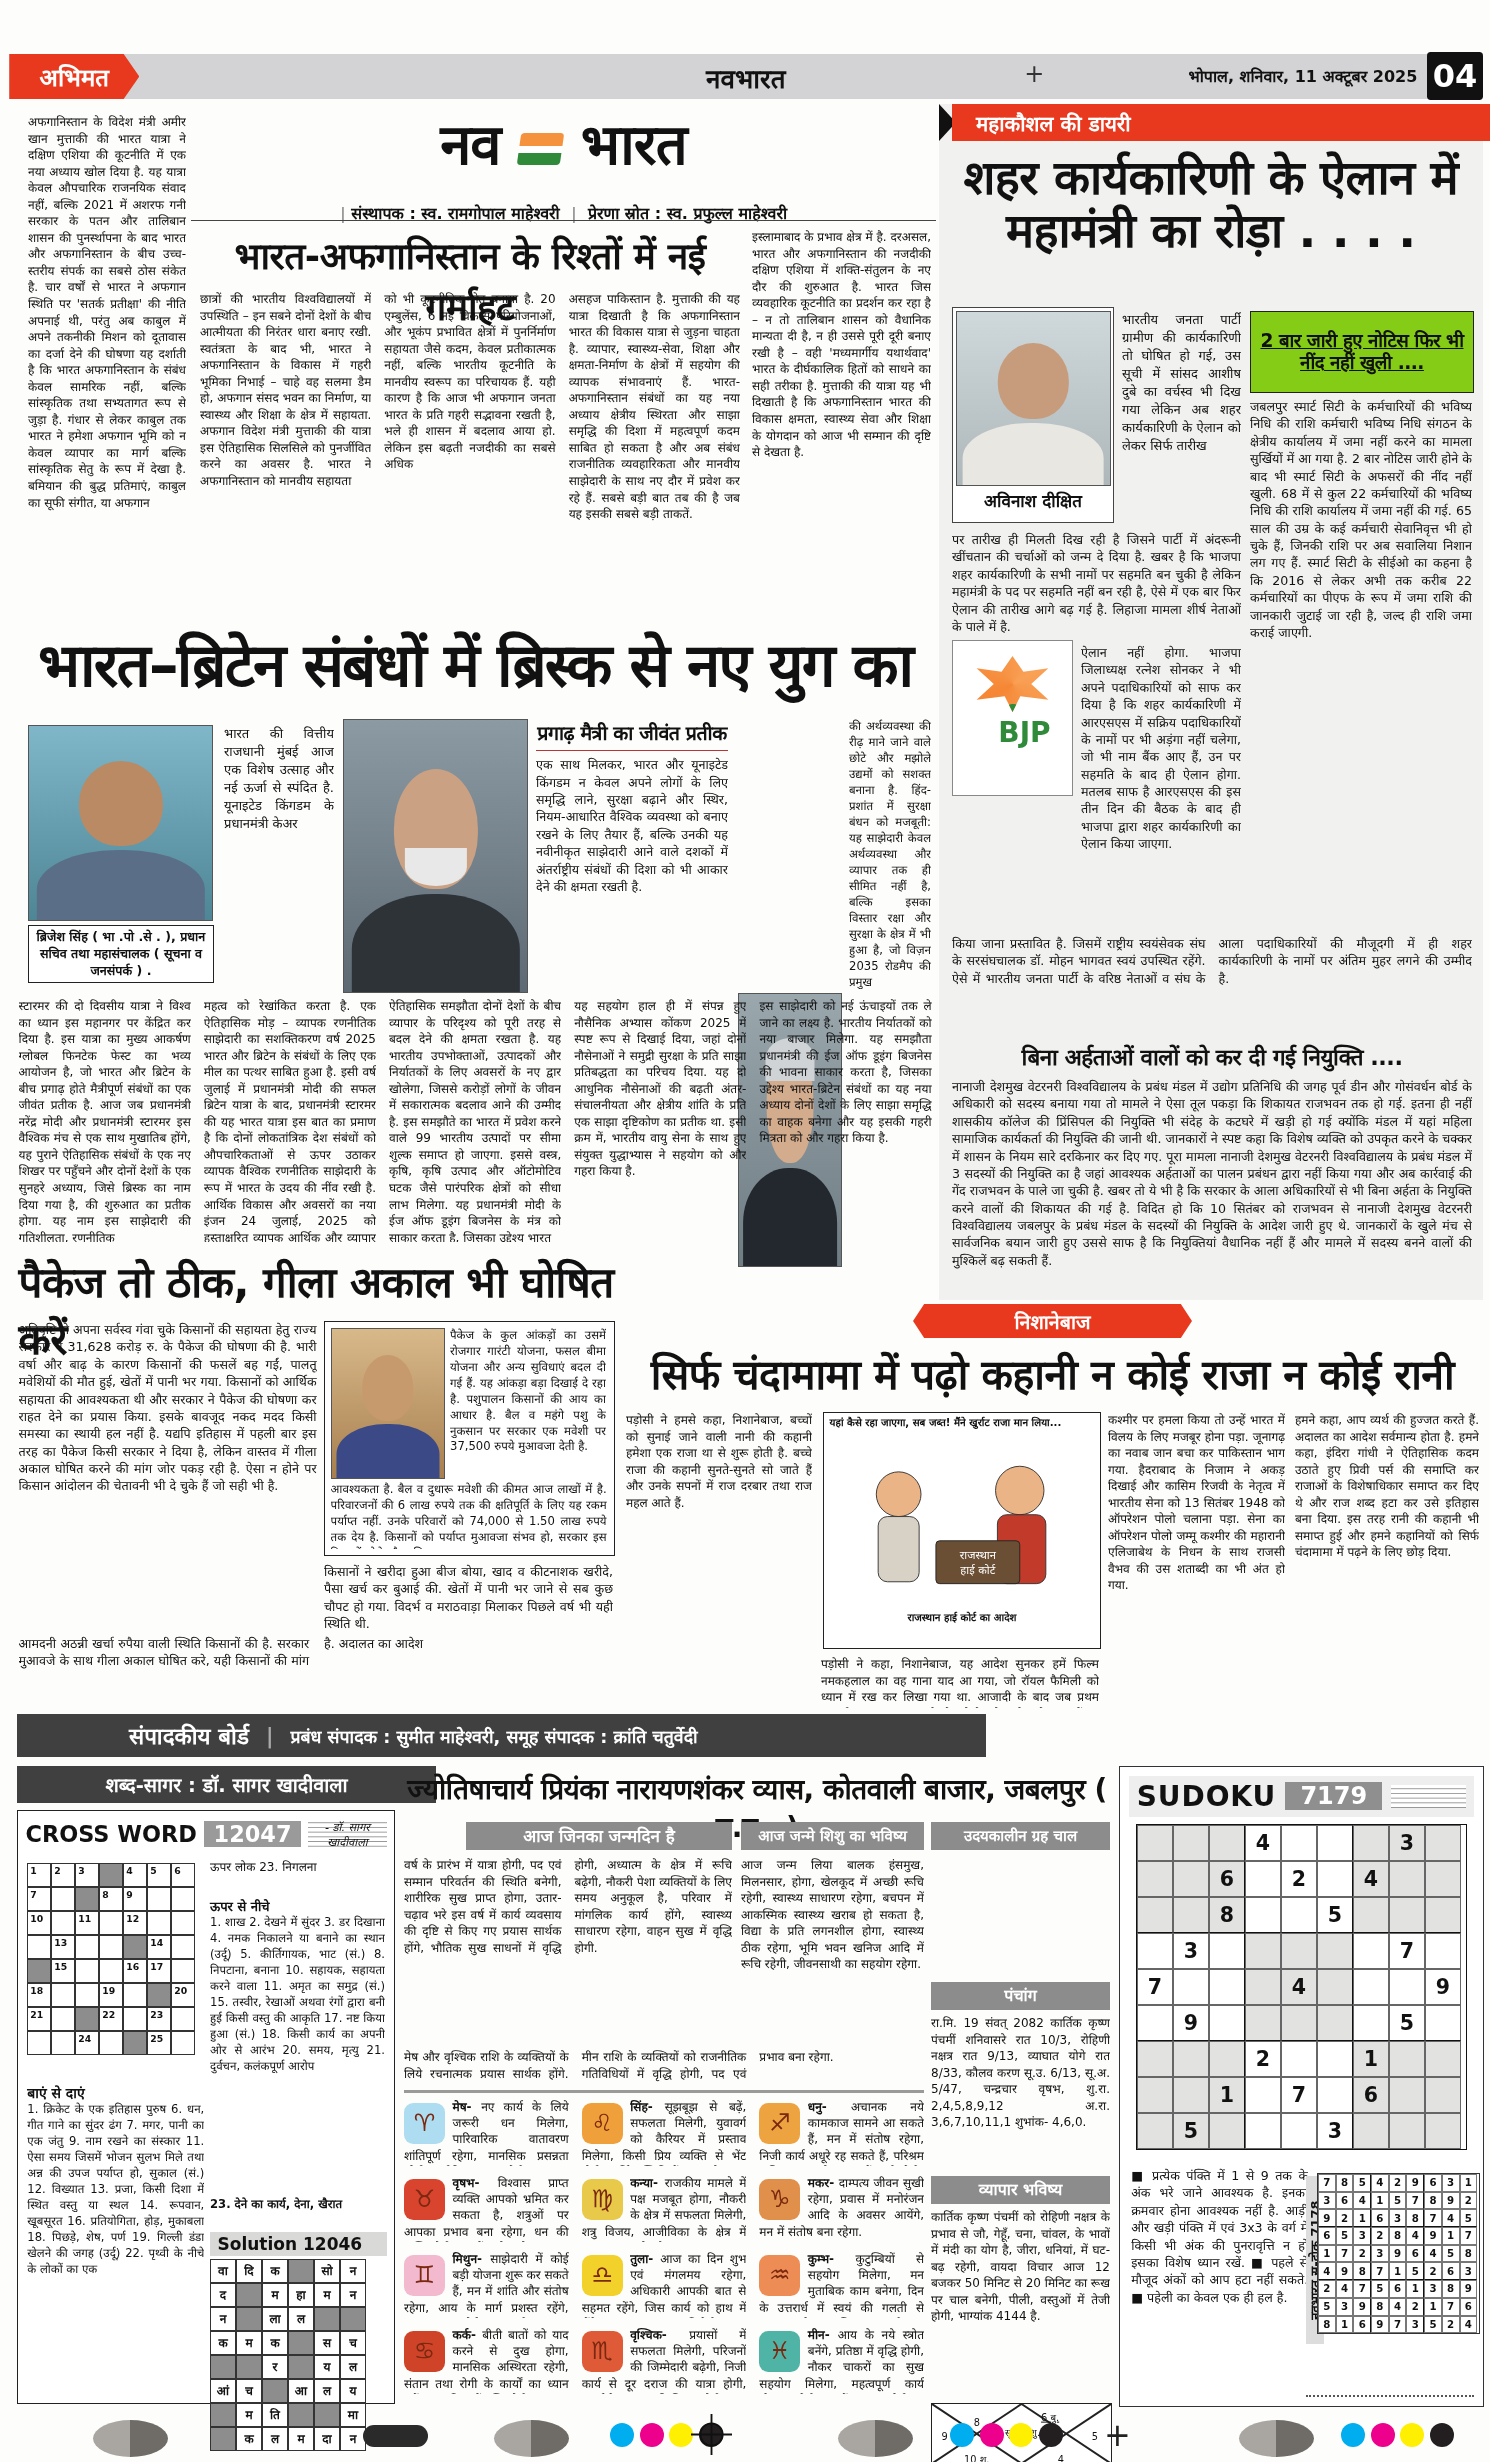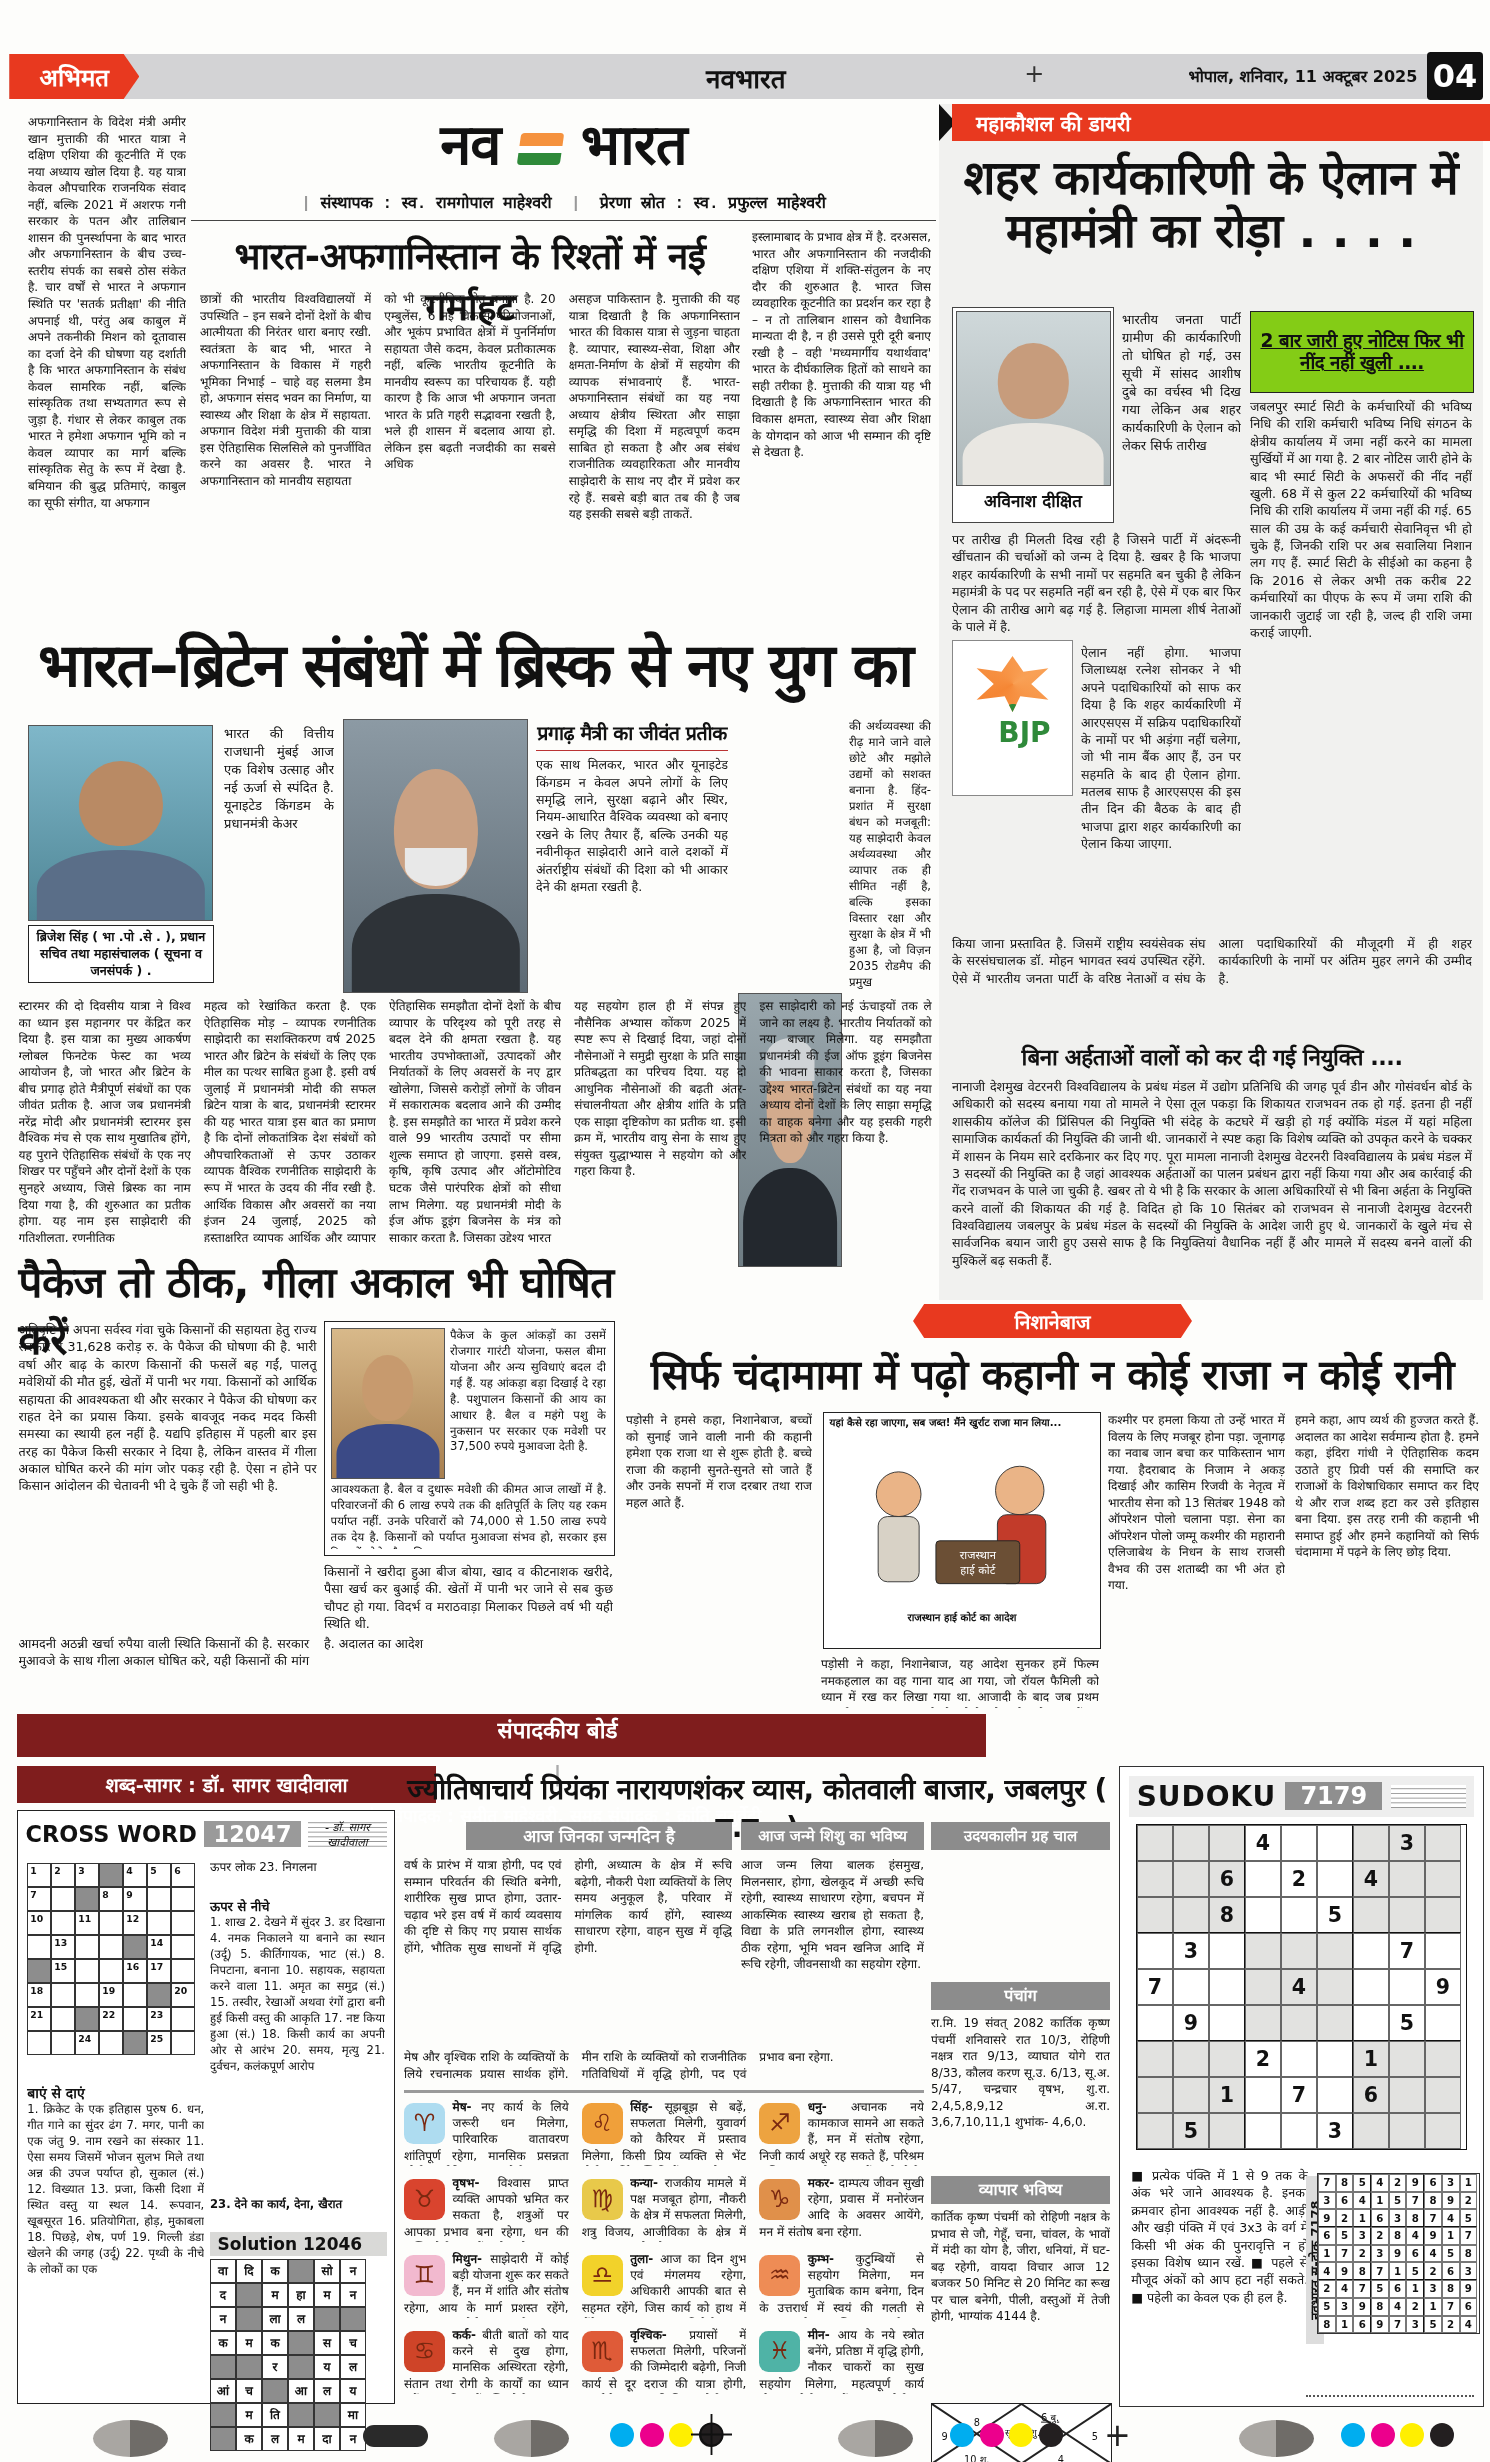--- a/index.html
+++ b/index.html
@@ -3,21 +3,21 @@
 <meta charset="utf-8">
 <style>
   html,body{margin:0;padding:0;background:#e9e9e9;font-family:"DejaVu Sans",sans-serif;}
   #page{position:relative;width:1490px;height:2462px;background:#fdfdfb;margin:0 auto;overflow:hidden;color:#111;}
   .abs{position:absolute;}
   .jt{text-align:justify;overflow:hidden;}
   .col{font-size:12.6px;line-height:1.38;}
   .hl{font-weight:bold;letter-spacing:-0.5px;}
   .redtag{background:#e8391f;color:#fff;font-weight:bold;display:flex;align-items:center;justify-content:center;}
   .graybanner{background:#8c8c8c;color:#fff;font-weight:bold;text-align:center;}
-  .blackbanner{background:#7f1d1d;color:#fff;font-weight:bold;display:flex;align-items:center;flex-direction:column;}
+  .blackbanner{background:#404040;color:#fff;font-weight:bold;display:flex;align-items:center;}
   .box{border:1.9px solid #222;}
   .portrait{position:relative;overflow:hidden;border:0.9px solid #555;}
   .portrait .head{position:absolute;left:50%;top:18%;width:46%;height:44%;transform:translateX(-50%);border-radius:50% 50% 46% 46%;background:#c9a183;}
   .portrait .body{position:absolute;left:50%;bottom:-6%;width:92%;height:42%;transform:translateX(-50%);border-radius:48% 48% 0 0;background:#384048;}
   .cwcell{width:24px;height:24px;border:0.9px solid #333;box-sizing:border-box;font-size:9.3px;font-weight:bold;padding:0.9px 0 0 1.9px;background:#fff;}
   .cwcell.blk{background:#8d8d8d;}
   .cwrow{display:flex;}
   .sudcell{width:36px;height:36px;box-sizing:border-box;border:0.9px solid #666;display:flex;align-items:center;justify-content:center;font-size:20.5px;font-weight:bold;background:#fff;}
   .sudcell.sh{background:#e2e2e0;}
   .sudscell{width:17.7px;height:17.7px;box-sizing:border-box;border:0.9px solid #777;display:flex;align-items:center;justify-content:center;font-size:10.2px;font-weight:bold;background:#fff;}
@@ -50,21 +50,21 @@
   <div class="abs" style="left:1427px;top:52px;width:56px;height:48px;background:#111;color:#fff;font-size:32px;font-weight:bold;display:flex;align-items:center;justify-content:center;border-radius:3.7px;">
       <span>04</span>
     </div>
 
   <div class="abs" style="left:191px;top:104px;width:745px;height:112px;text-align:center;">
     <div style="font-size:56px;font-weight:bold;letter-spacing:-0.9px;">
       <span>नव</span>
       <span style="display:inline-block;width:43px;height:32px;vertical-align:middle;background:linear-gradient(180deg,#f5923e 40%,#ffffff 40%,#ffffff 62%,#2f8a3a 62%);border-radius:3.7px;transform:skewX(-8deg);"></span>
       <span>भारत</span>
     </div>
-    <div style="font-size:16px;font-weight:bold;margin-top:11px;font-family:Liberation Mono, monospace;">
+    <div style="font-size:16px;font-weight:bold;margin-top:22px;">
       <span style="color:#999;">|</span> <span>संस्थापक : स्व. रामगोपाल माहेश्वरी</span>
       <span style="color:#999;">&nbsp;|&nbsp;</span> <span>प्रेरणा स्रोत : स्व. प्रफुल्ल माहेश्वरी</span>
     </div>
   </div>
   <div class="abs thinline" style="left:191px;top:220px;width:745px;"></div>
 
   <div class="abs col jt" id="afghan-c1" style="left:28px;top:114px;width:158px;height:501px;font-size:12px;">अफगानिस्तान के विदेश मंत्री अमीर खान मुत्ताकी की भारत यात्रा ने दक्षिण एशिया की कूटनीति में एक नया अध्याय खोल दिया है. यह यात्रा केवल औपचारिक राजनयिक संवाद नहीं, बल्कि 2021 में अशरफ गनी सरकार के पतन और तालिबान शासन की पुनर्स्थापना के बाद भारत और अफगानिस्तान के बीच उच्च-स्तरीय संपर्क का सबसे ठोस संकेत है. चार वर्षों से भारत ने अफगान स्थिति पर 'सतर्क प्रतीक्षा' की नीति अपनाई थी, परंतु अब काबुल में अपने तकनीकी मिशन को दूतावास का दर्जा देने की घोषणा यह दर्शाती है कि भारत अफगानिस्तान के संबंध केवल सामरिक नहीं, बल्कि सांस्कृतिक तथा सभ्यतागत रूप से जुड़ा है. गंधार से लेकर काबुल तक भारत ने हमेशा अफगान भूमि को न केवल व्यापार का मार्ग बल्कि सांस्कृतिक सेतु के रूप में देखा है. बमियान की बुद्ध प्रतिमाएं, काबुल का सूफी संगीत, या अफगान</div>
   <div class="abs hl" style="left:200px;top:229px;width:540px;height:48px;font-size:37px;text-align:center;">भारत-अफगानिस्तान के रिश्तों में नई गर्माहट</div>
   <div class="abs" id="afghan-cols" style="left:200px;top:291px;width:540px;height:324px;display:flex;gap:13px;">
       <div class="col jt" style="flex: 1 1 0%; font-size: 12px;">छात्रों की भारतीय विश्वविद्यालयों में उपस्थिति – इन सबने दोनों देशों के बीच आत्मीयता की निरंतर धारा बनाए रखी. स्वतंत्रता के बाद भी, भारत ने अफगानिस्तान के विकास में गहरी भूमिका निभाई – चाहे वह सलमा डैम हो, अफगान संसद भवन का निर्माण, या स्वास्थ्य और शिक्षा के क्षेत्र में सहायता. अफगान विदेश मंत्री मुत्ताकी की यात्रा इस ऐतिहासिक सिलसिले को पुनर्जीवित करने का अवसर है. भारत ने अफगानिस्तान को मानवीय सहायता</div>

